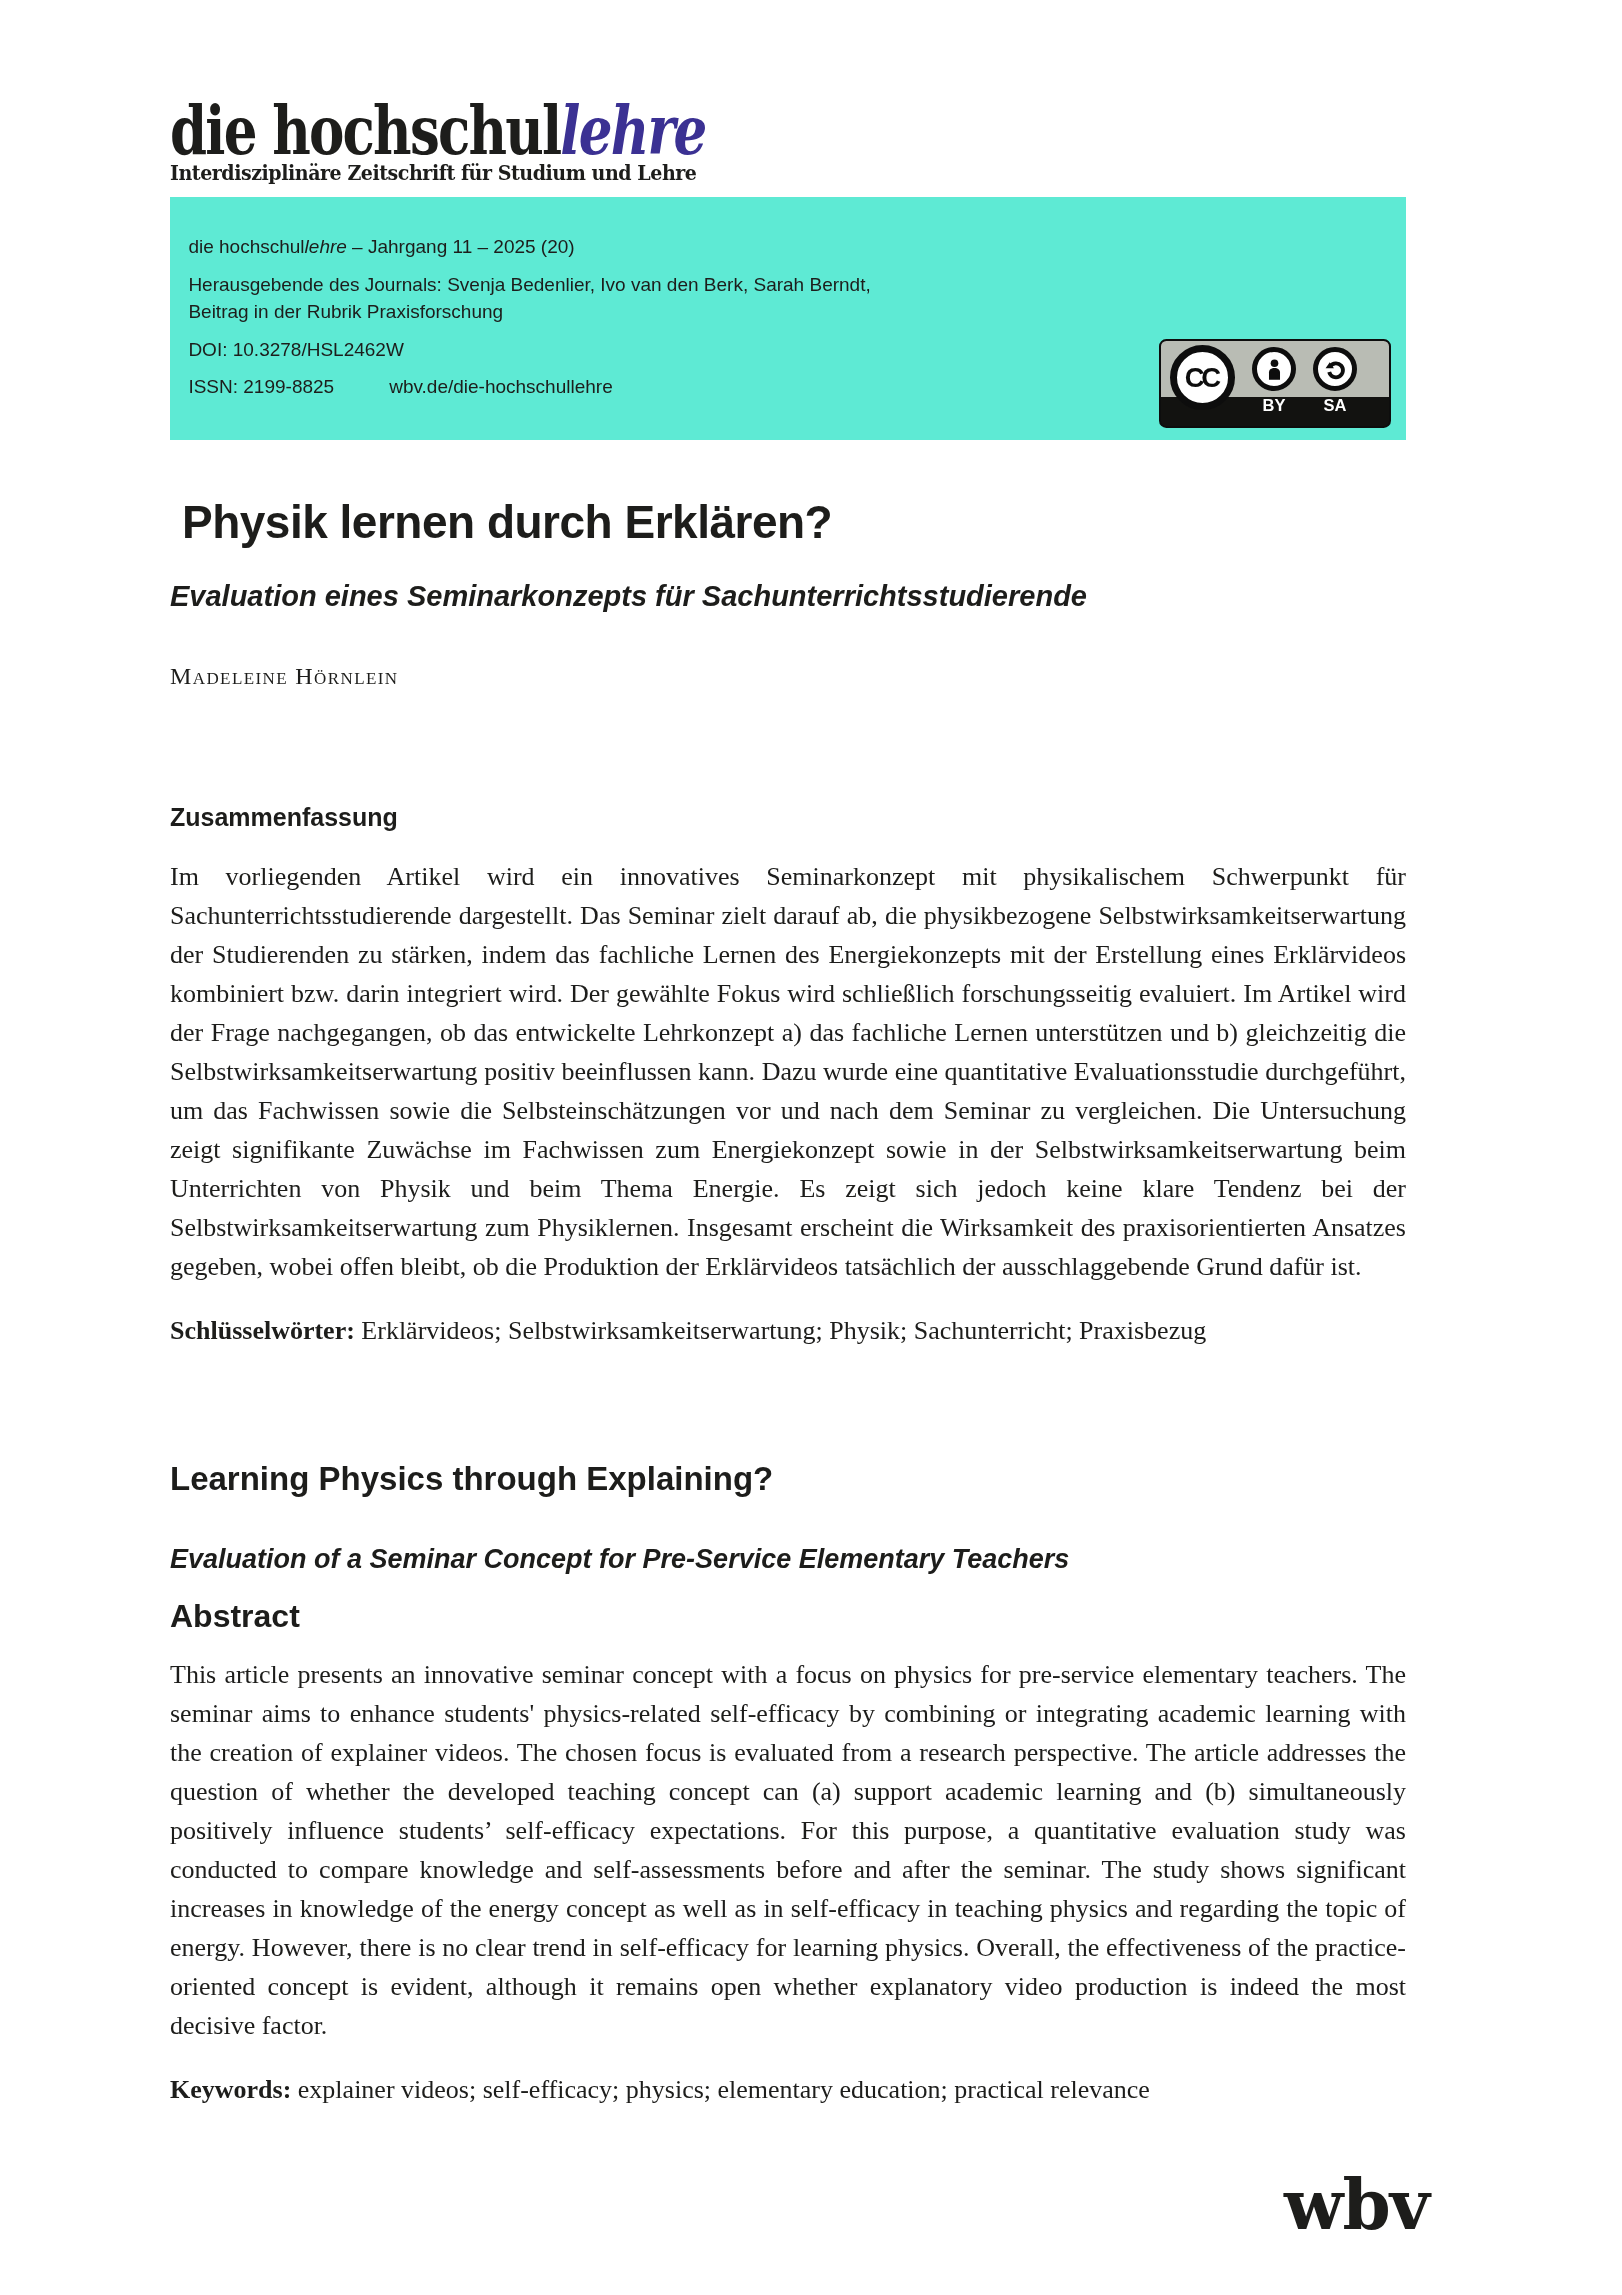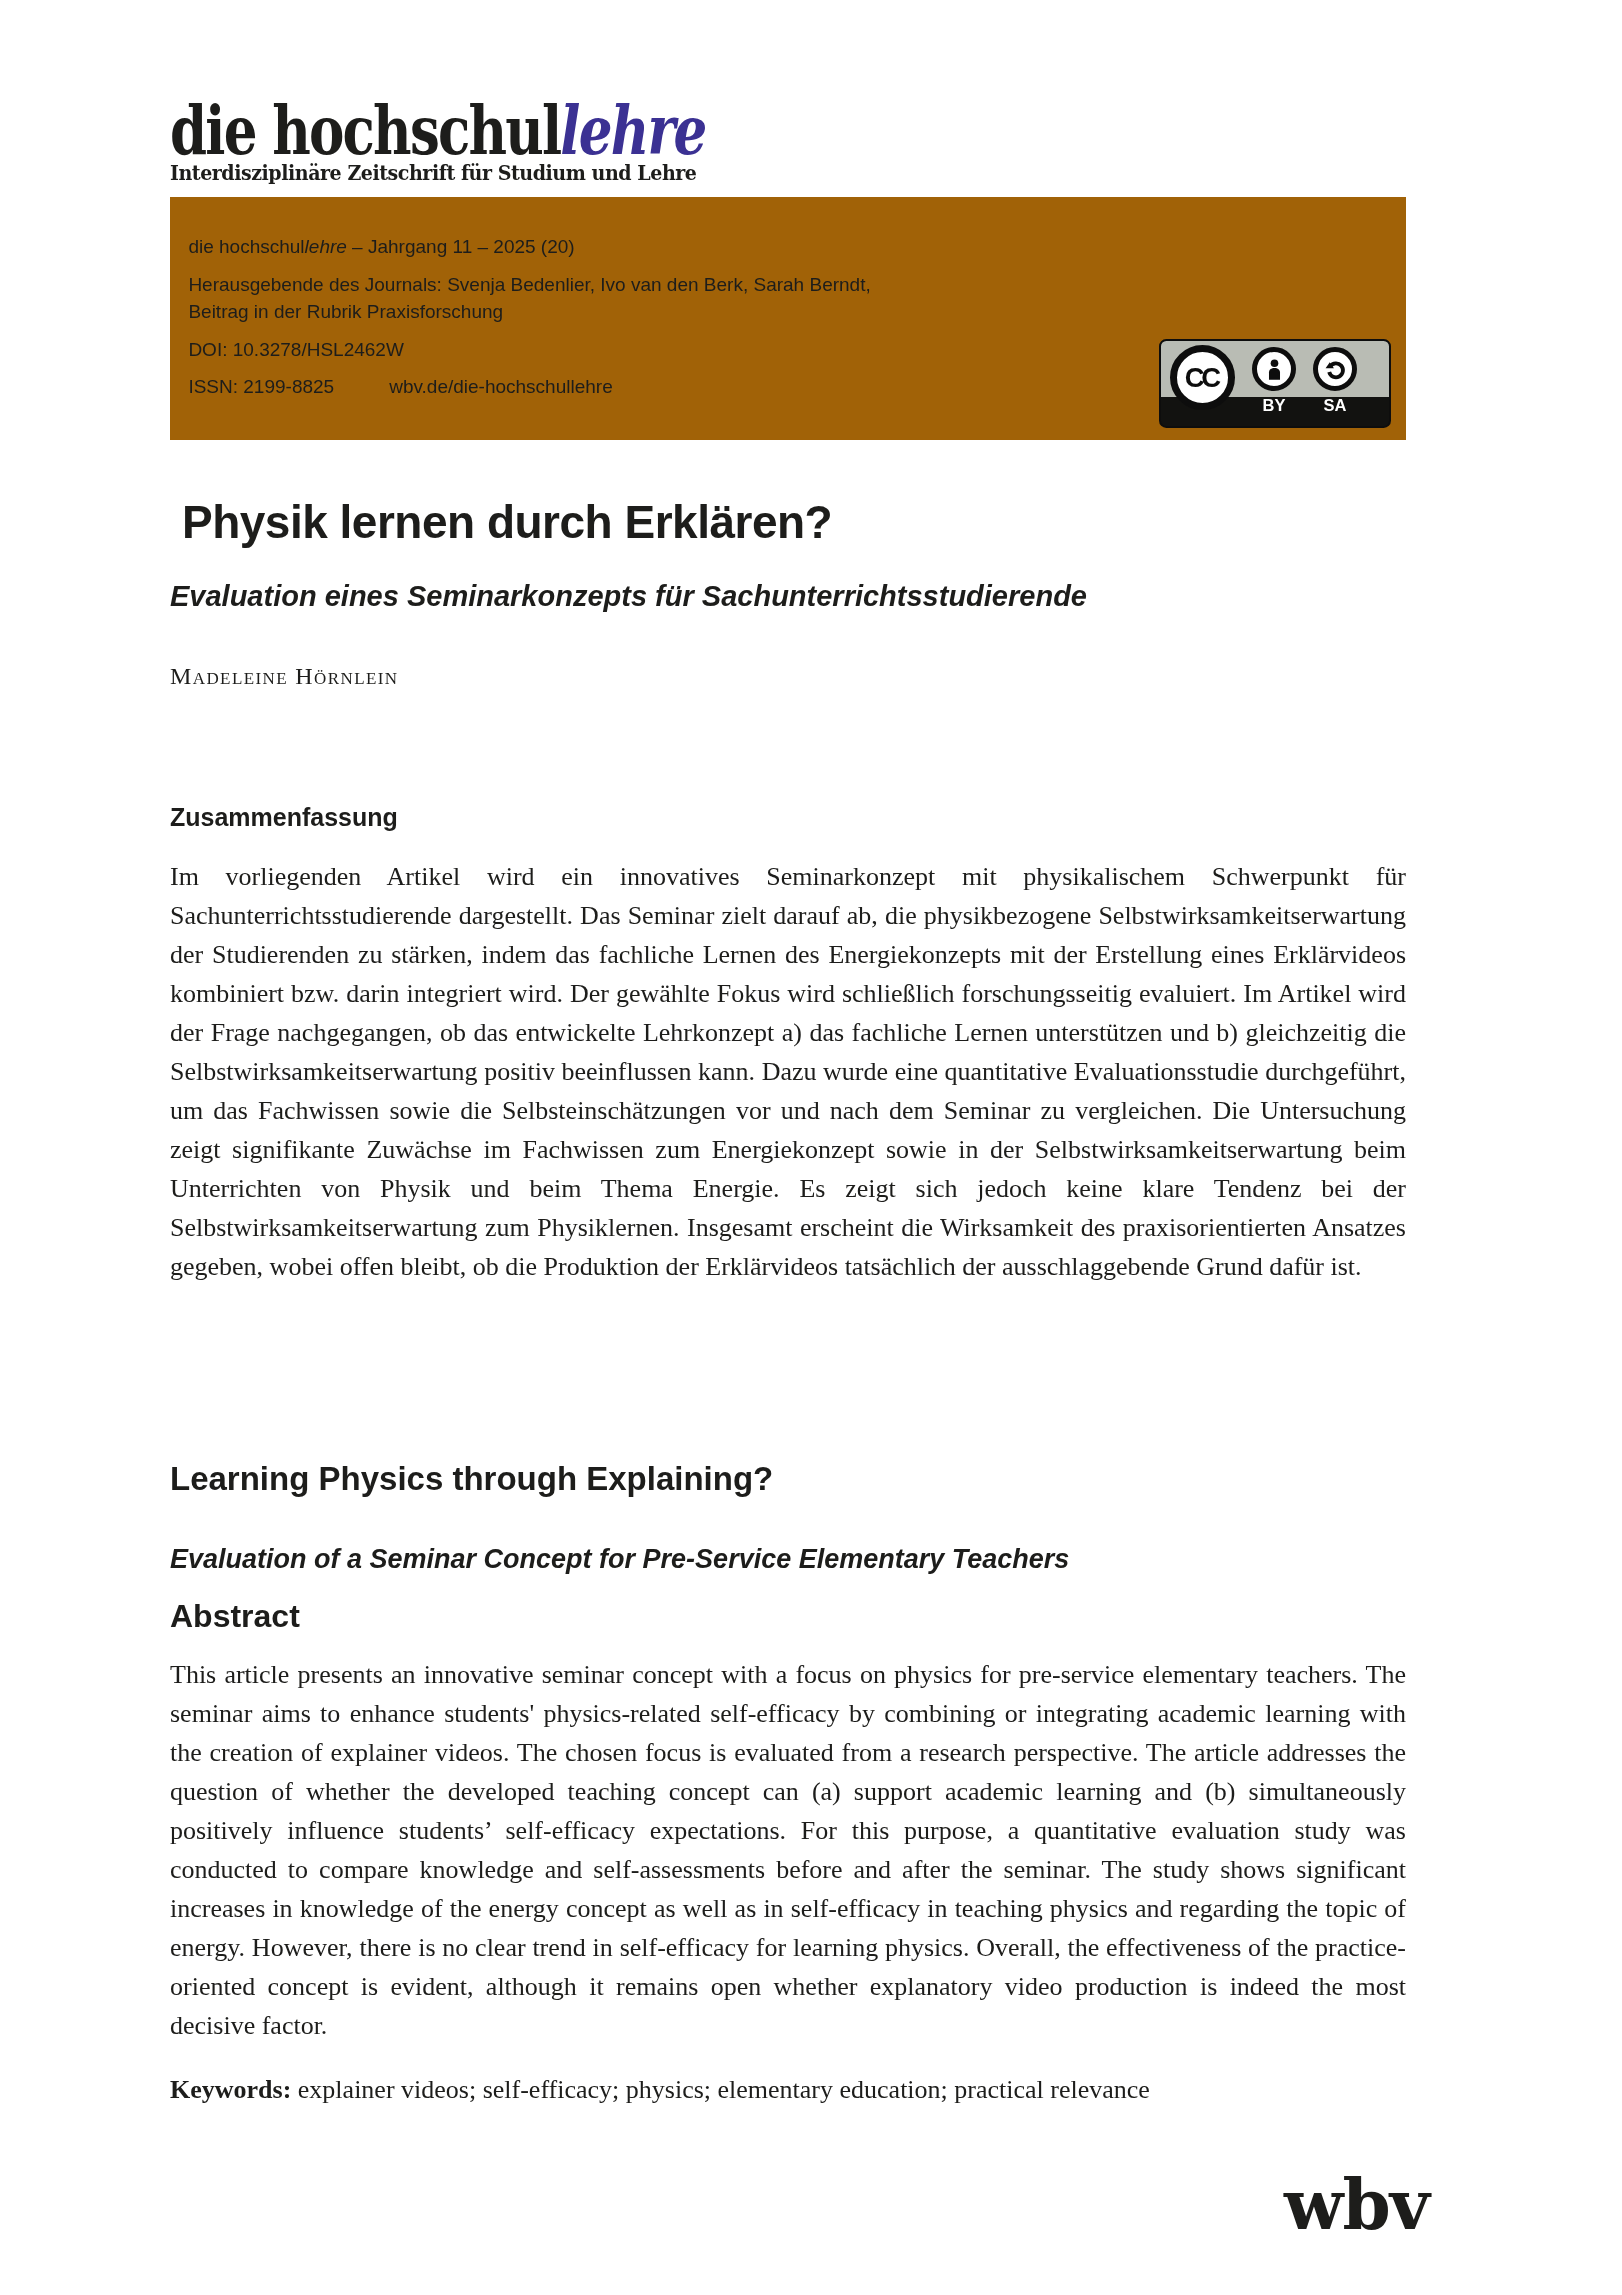--- a/index.html
+++ b/index.html
@@ -24,21 +24,21 @@
     position:absolute;left:170px;top:162px;
     font-family:"DejaVu Serif",serif;
     font-weight:bold;font-size:20.7px;line-height:22px;
     letter-spacing:-0.5px;white-space:nowrap;
     transform:scaleX(0.92);transform-origin:left top;
   }
   
   .metabox{
     position:absolute;left:170px;top:197px;
     width:1236px;height:243px;
-    background:#a16207;
+    background:#5eead4;
     box-sizing:border-box;
     padding:36px 0 0 18.4px;
     font-family:"Liberation Sans",sans-serif;
     font-size:19px;line-height:27.5px;
     color:#1d1d1b;
   }
   .metabox .row{margin:0 0 10px 0;}
   .metabox .row.tight{margin-bottom:0;}
   .metabox .issue-italic{font-style:italic;}
   .metabox .url{margin-left:55px;}
@@ -169,20 +169,21 @@
     <div class="cc-label sa">SA</div>
   </div>
 
   <h1 class="title-de">Physik lernen durch Erklären?</h1>
   <h2 class="subtitle-de">Evaluation eines Seminarkonzepts für Sachunterrichtsstudierende</h2>
   <div class="author">Madeleine Hörnlein</div>
 
   <div class="block block-de">
     <h3 class="h-sans">Zusammenfassung</h3>
     <p class="body-par">Im vorliegenden Artikel wird ein innovatives Seminarkonzept mit physikalischem Schwerpunkt für Sachunterrichtsstudierende dargestellt. Das Seminar zielt darauf ab, die physikbezogene Selbstwirksamkeitserwartung der Studierenden zu stärken, indem das fachliche Lernen des Energiekonzepts mit der Erstellung eines Erklärvideos kombiniert bzw. darin integriert wird. Der gewählte Fokus wird schließlich forschungsseitig evaluiert. Im Artikel wird der Frage nachgegangen, ob das entwickelte Lehrkonzept a) das fachliche Lernen unterstützen und b) gleichzeitig die Selbstwirksamkeitserwartung positiv beeinflussen kann. Dazu wurde eine quantitative Evaluationsstudie durchgeführt, um das Fachwissen sowie die Selbsteinschätzungen vor und nach dem Seminar zu vergleichen. Die Untersuchung zeigt signifikante Zuwächse im Fachwissen zum Energiekonzept sowie in der Selbstwirksamkeitserwartung beim Unterrichten von Physik und beim Thema Energie. Es zeigt sich jedoch keine klare Tendenz bei der Selbstwirksamkeitserwartung zum Physiklernen. Insgesamt erscheint die Wirksamkeit des praxisorientierten Ansatzes gegeben, wobei offen bleibt, ob die Produktion der Erklärvideos tatsächlich der ausschlaggebende Grund dafür ist.</p>
+    <p class="kw"><b>Schlüsselwörter:</b><span> Erklärvideos; Selbstwirksamkeitserwartung; Physik; Sachunterricht; Praxisbezug</span></p>
   </div>
 
   <div class="block block-en">
     <h2 class="title-en">Learning Physics through Explaining?</h2>
     <h3 class="subtitle-en">Evaluation of a Seminar Concept for Pre-Service Elementary Teachers</h3>
     <h4 class="h-abstract">Abstract</h4>
     <p class="body-par">This article presents an innovative seminar concept with a focus on physics for pre-service elementary teachers. The seminar aims to enhance students' physics-related self-efficacy by combining or integrating academic learning with the creation of explainer videos. The chosen focus is evaluated from a research perspective. The article addresses the question of whether the developed teaching concept can (a) support academic learning and (b) simultaneously positively influence students’ self-efficacy expectations. For this purpose, a quantitative evaluation study was conducted to compare knowledge and self-assessments before and after the seminar. The study shows significant increases in knowledge of the energy concept as well as in self-efficacy in teaching physics and regarding the topic of energy. However, there is no clear trend in self-efficacy for learning physics. Overall, the effectiveness of the practice-oriented concept is evident, although it remains open whether explanatory video production is indeed the most decisive factor.</p>
     <p class="kw"><b>Keywords:</b><span> explainer videos; self-efficacy; physics; elementary education; practical relevance</span></p>
   </div>
 

